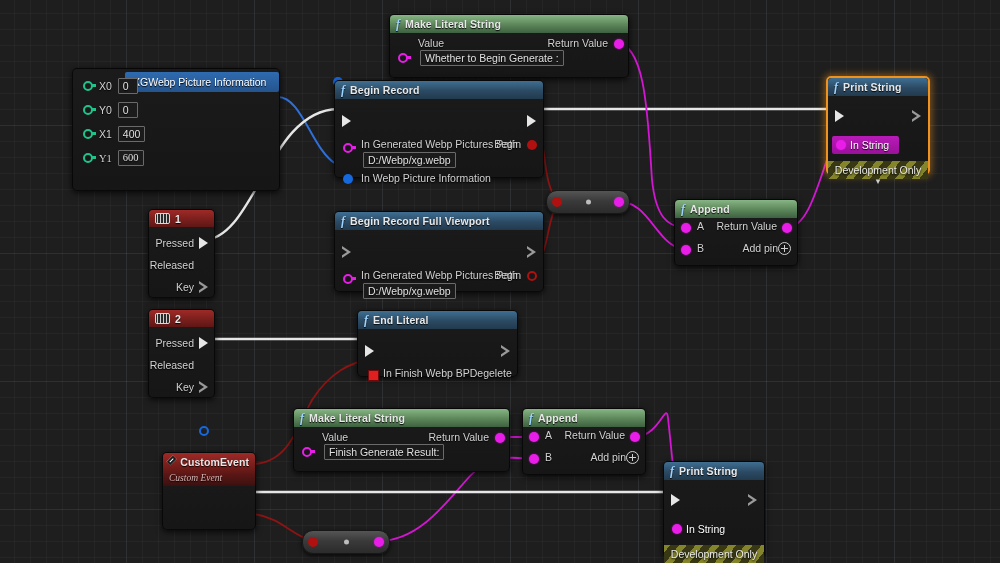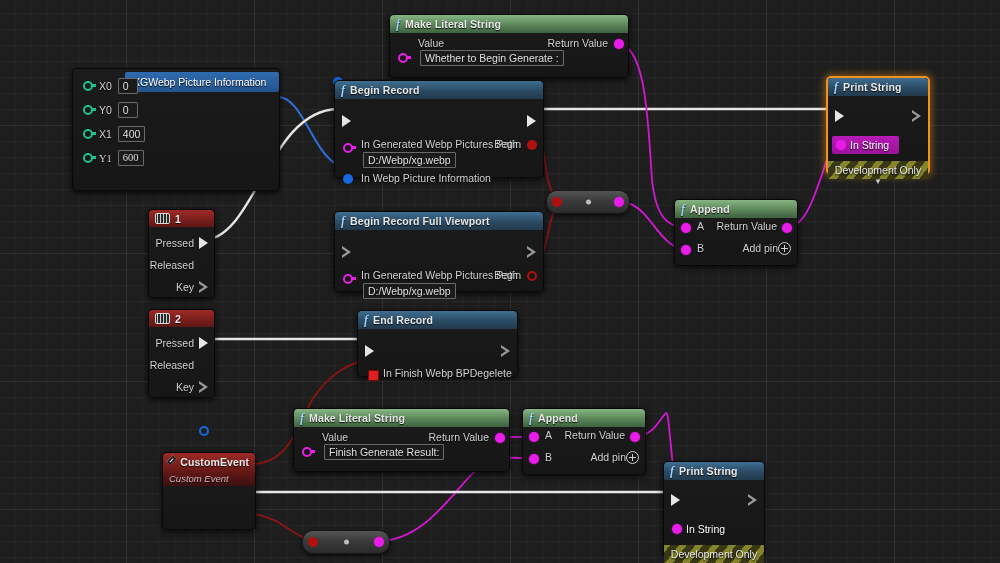--- a/index.html
+++ b/index.html
@@ -232,21 +232,21 @@
       <span class="valbox" style="position:absolute;left:28px;top:53px;">D:/Webp/xg.webp</span>
 
       <span class="lbl" style="position:absolute;right:22px;top:39px;">Begin</span>
       <span class="ring red" style="right:6px;top:41px;"></span>
     </div>
   </div>
 
   <div class="node" style="left:357px;top:310px;width:159px;height:65px;">
     <div class="hdr blue">
       <span class="fx">f</span>
-      <span class="ttl">End Record</span>
+      <span class="ttl">End Literal</span>
     </div>
     <div class="body" style="height:45px;">
       <span class="exec" style="left:7px;top:16px;"></span>
       <span class="exec hollow" style="right:7px;top:16px;"></span>
       <span class="boolbox" style="left:10px;top:41px;"></span>
       <span class="lbl" style="position:absolute;left:25px;top:38px;">In Finish Webp BPDegelete</span>
     </div>
   </div>
 
   <div class="node" style="left:674px;top:199px;width:122px;height:65px;">
@@ -327,21 +327,21 @@
         <span class="ring blue" style="right:5px;top:50px;"></span>
       </div>
     </div>
   </div>
 
   <div class="node" style="left:162px;top:452px;width:92px;height:76px;">
     <div class="hdr red" style="height:18px;align-items:flex-start;padding-top:3px;">
       <span class="diamond"></span>
       <span class="ttl">CustomEvent</span>
     </div>
-    <div style="background:linear-gradient(to bottom,#5e1715,#3a1110);height:13px;">
+    <div style="background:linear-gradient(to bottom,#5e1715,#3a1110);height:13px;font-family:Liberation Serif, serif;">
       <div class="subttl">Custom Event</div>
     </div>
   </div>
 
   <div class="node" style="left:293px;top:408px;width:215px;height:62px;">
     <div class="hdr green">
       <span class="fx">f</span>
       <span class="ttl">Make Literal String</span>
     </div>
     <div class="body" style="height:42px;">

